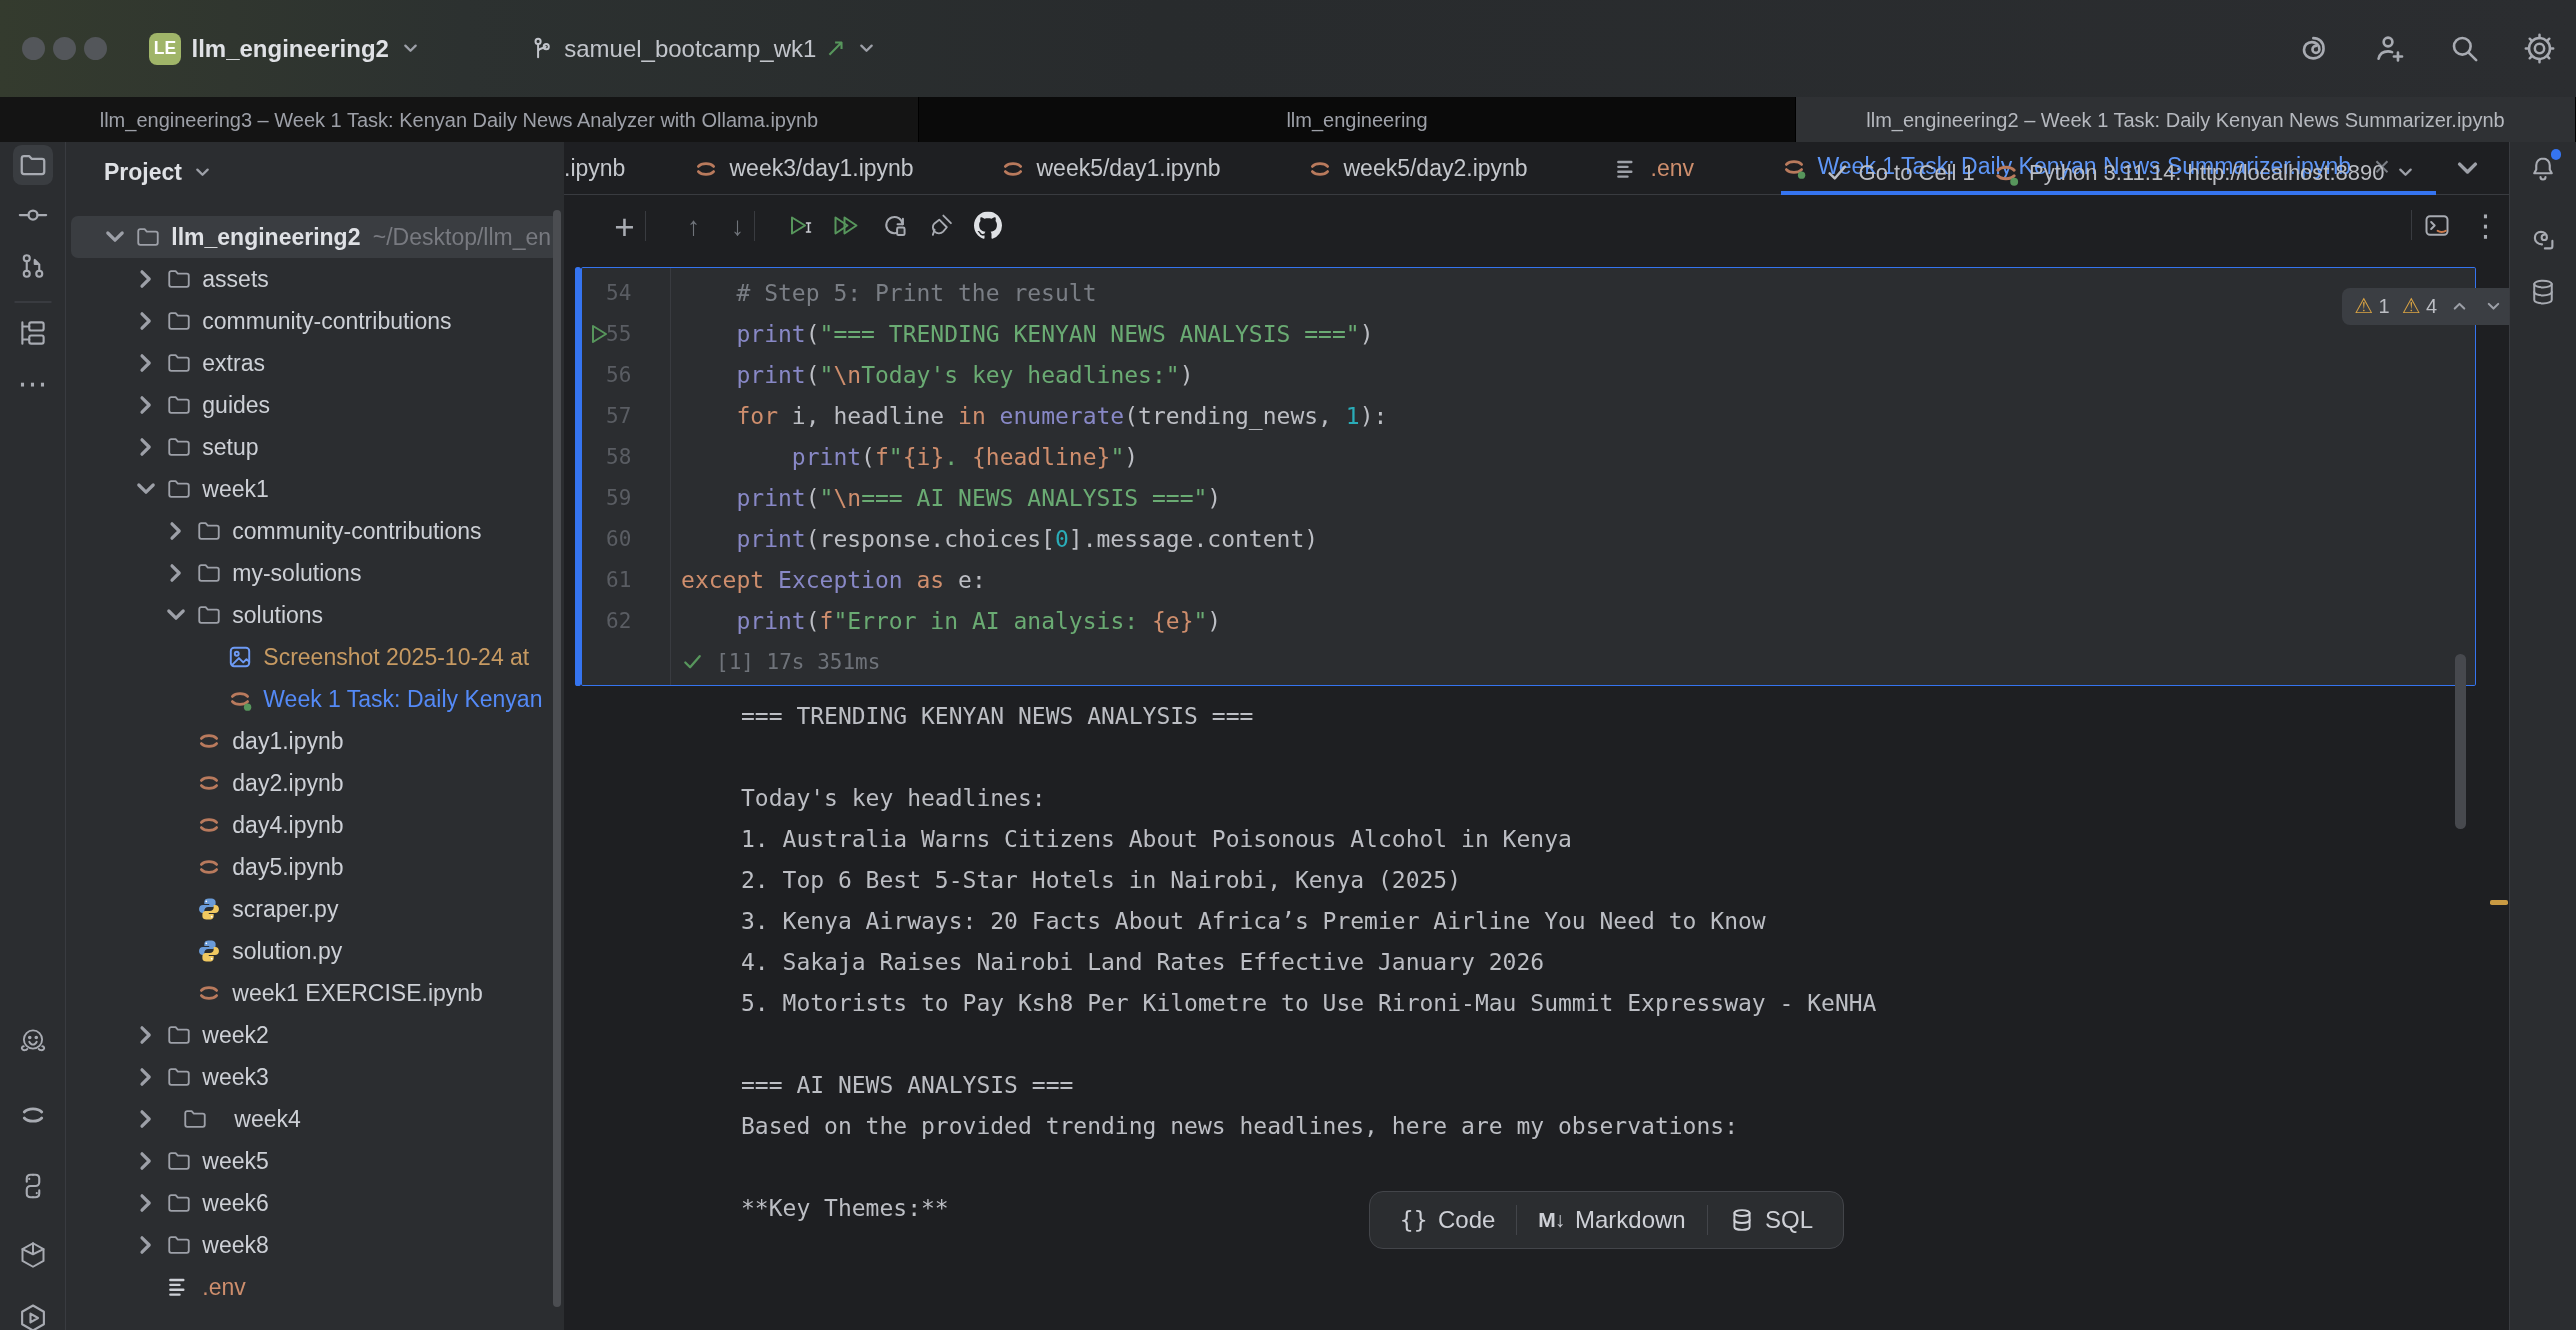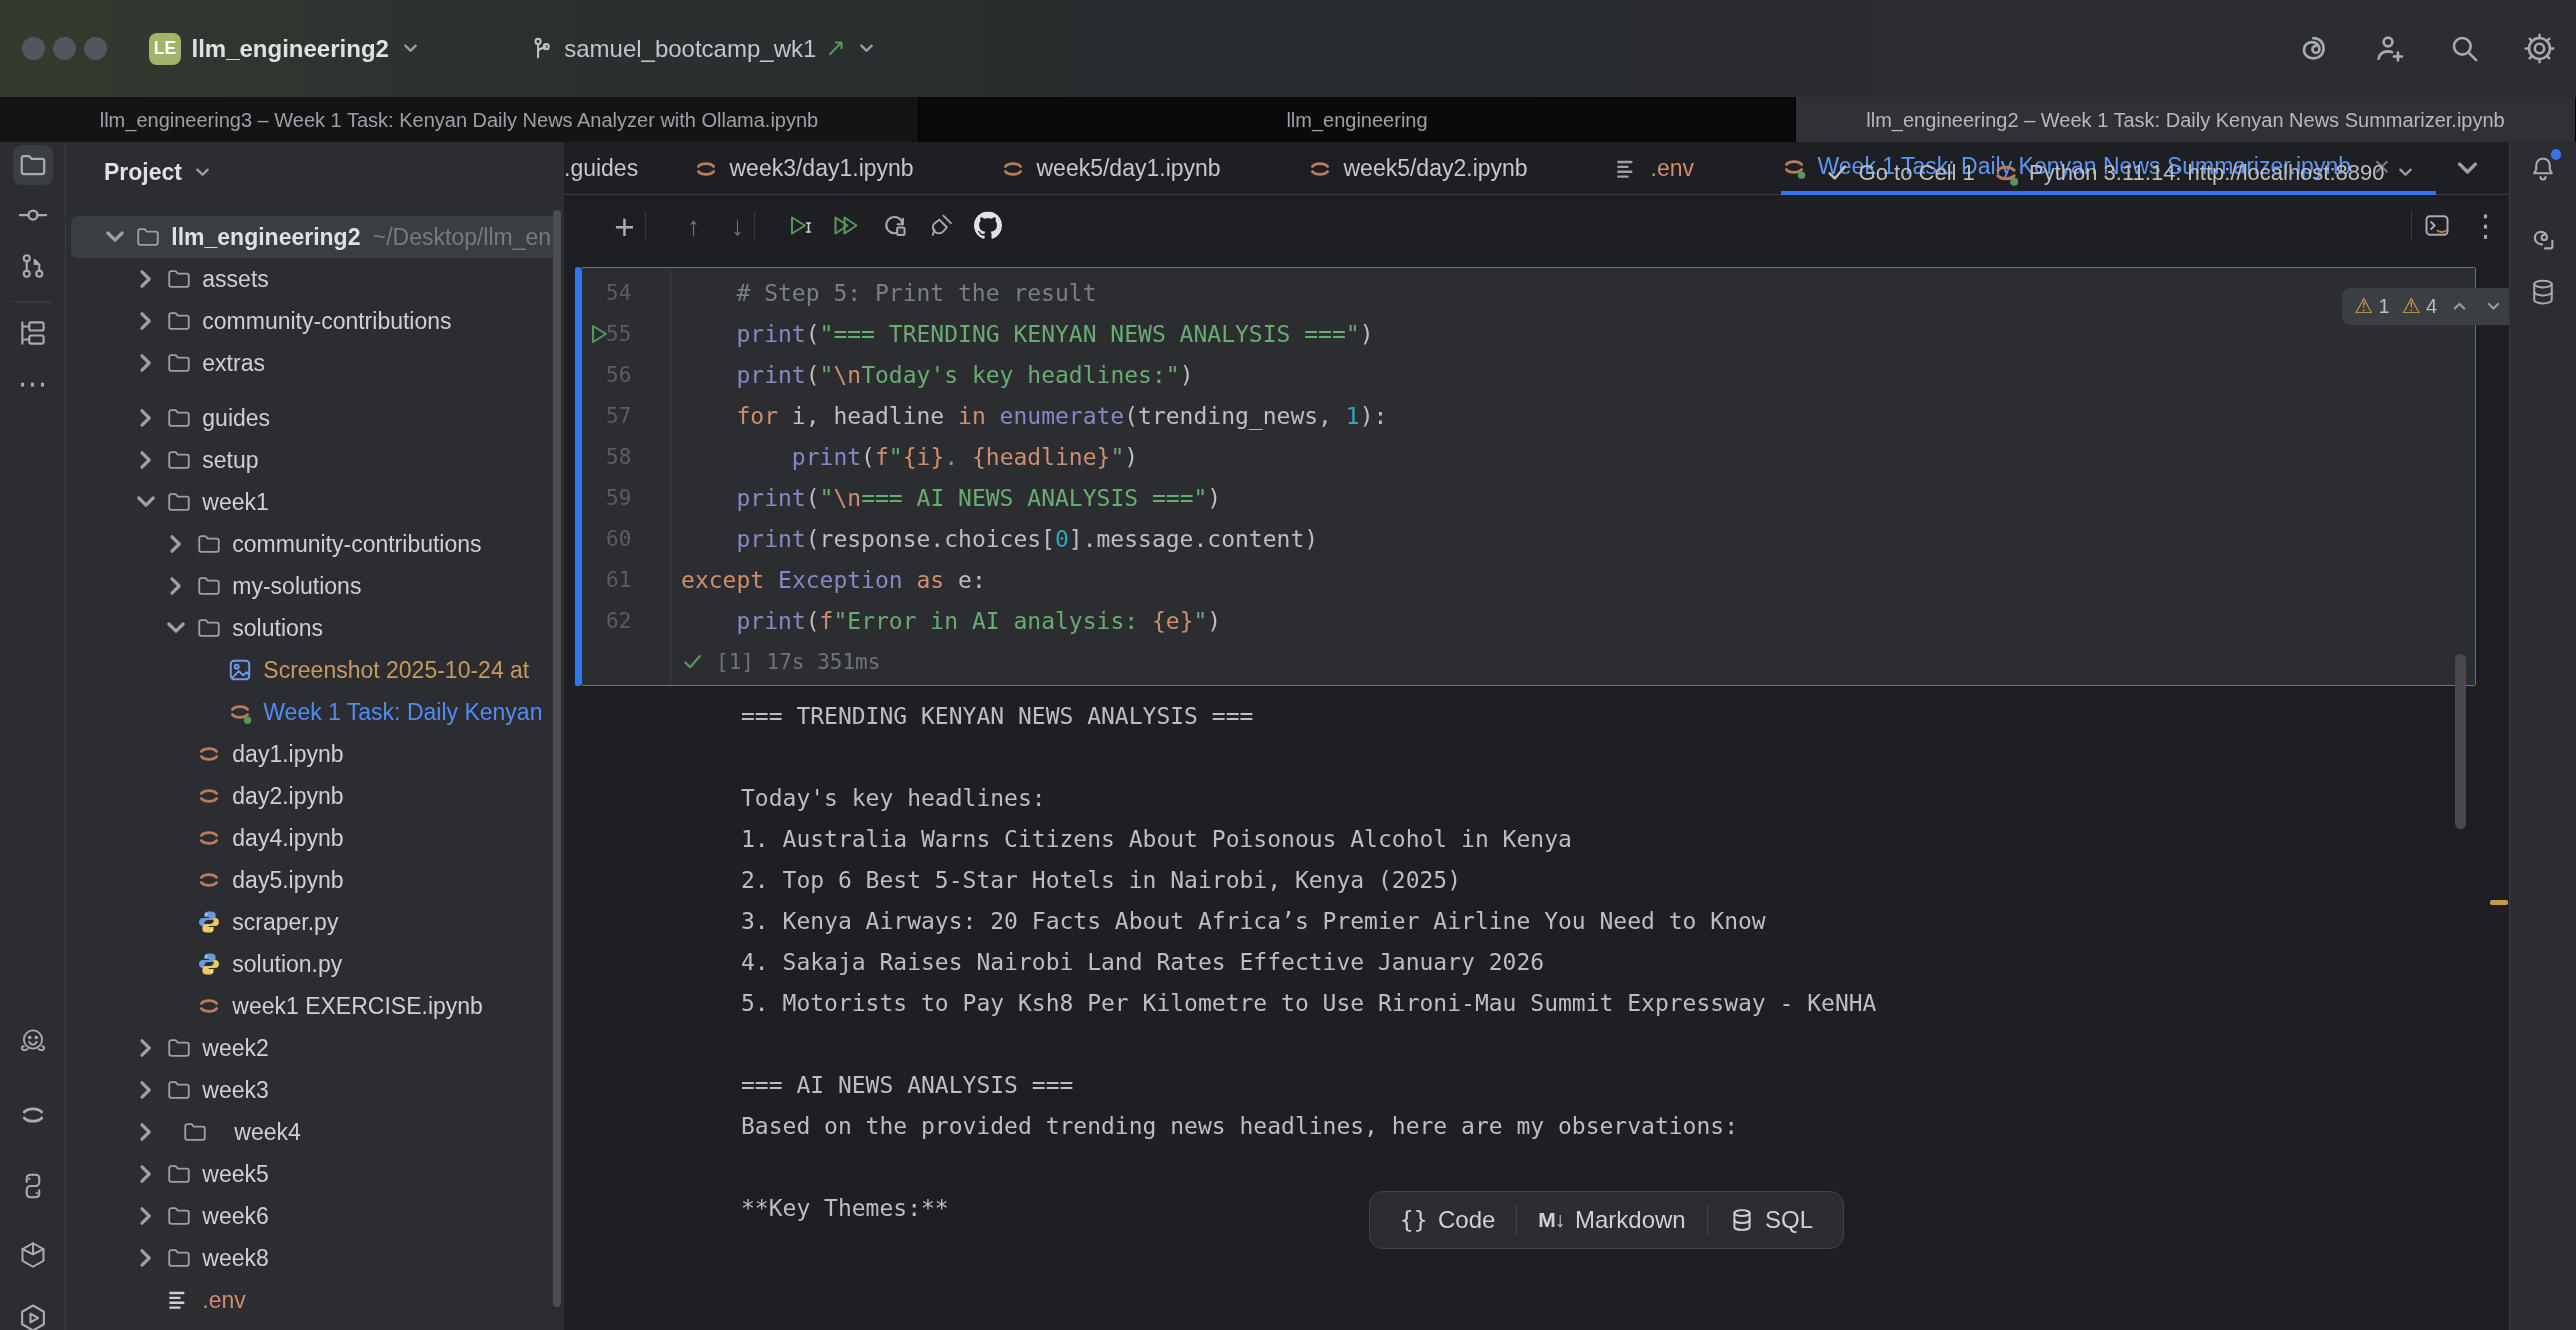--- a/index.html
+++ b/index.html
@@ -368,21 +368,21 @@
               <path d="M7.5 5.5l4.5 4.5-4.5 4.5"></path>
             </svg>
           </span>
           <span class="fic" style="color: rgb(157, 160, 168);">
             <svg viewBox="0 0 24 24" fill="none" stroke="currentColor" stroke-width="1.7" stroke-linecap="round" stroke-linejoin="round">
               <path d="M3 6.6c0-1 .8-1.8 1.8-1.8h4.1l2 2.2h8.3c1 0 1.8.8 1.8 1.8v8.6c0 1-.8 1.8-1.8 1.8H4.8c-1 0-1.8-.8-1.8-1.8z"></path>
             </svg>
           </span>
           <span class="lbl">extras</span>
         </div>
-        <div class="trow" style="padding-left: 59px; margin-top: 13px;">
+        <div class="trow" style="padding-left: 59px;">
           <span class="chev">
             <svg viewBox="0 0 20 20" fill="none" stroke="currentColor" stroke-width="2" stroke-linecap="round" stroke-linejoin="round">
               <path d="M7.5 5.5l4.5 4.5-4.5 4.5"></path>
             </svg>
           </span>
           <span class="fic" style="color: rgb(157, 160, 168);">
             <svg viewBox="0 0 24 24" fill="none" stroke="currentColor" stroke-width="1.7" stroke-linecap="round" stroke-linejoin="round">
               <path d="M3 6.6c0-1 .8-1.8 1.8-1.8h4.1l2 2.2h8.3c1 0 1.8.8 1.8 1.8v8.6c0 1-.8 1.8-1.8 1.8H4.8c-1 0-1.8-.8-1.8-1.8z"></path>
             </svg>
           </span>
@@ -636,21 +636,21 @@
           </span>
           <span class="lbl" style="color: rgb(206, 142, 109);">.env</span>
         </div>
       </div>
     <div class="pscroll"></div>
   </section>
 
   <section class="editor">
     <div class="tabrow">
         <div class="etab" style="left: 0px;">
-          <span>.guides</span>
+          <span>.ipynb</span>
         </div>
         <div class="etab" style="left: 129px;">
           <span class="ic" style="width: 26px; height: 26px; color: rgb(157, 160, 168);">
             <svg viewBox="0 0 24 24" fill="none" stroke="#B97A5D" stroke-width="2.6" stroke-linecap="round">
               <path d="M5 9.6a8 5 0 0 1 14 0"></path>
               <path d="M5 14.4a8 5 0 0 0 14 0"></path>
             </svg>
           </span>
           <span>week3/day1.ipynb</span>
         </div>

